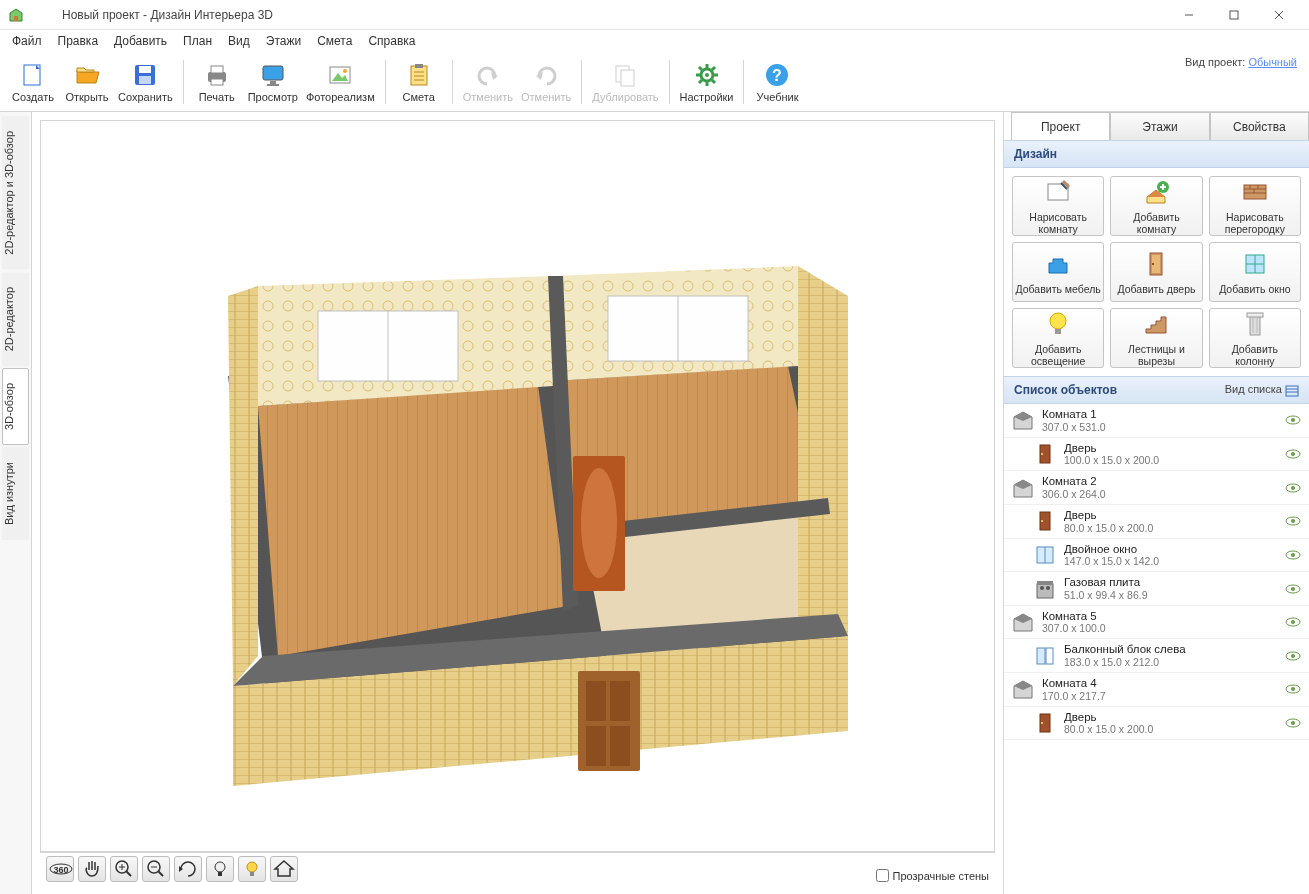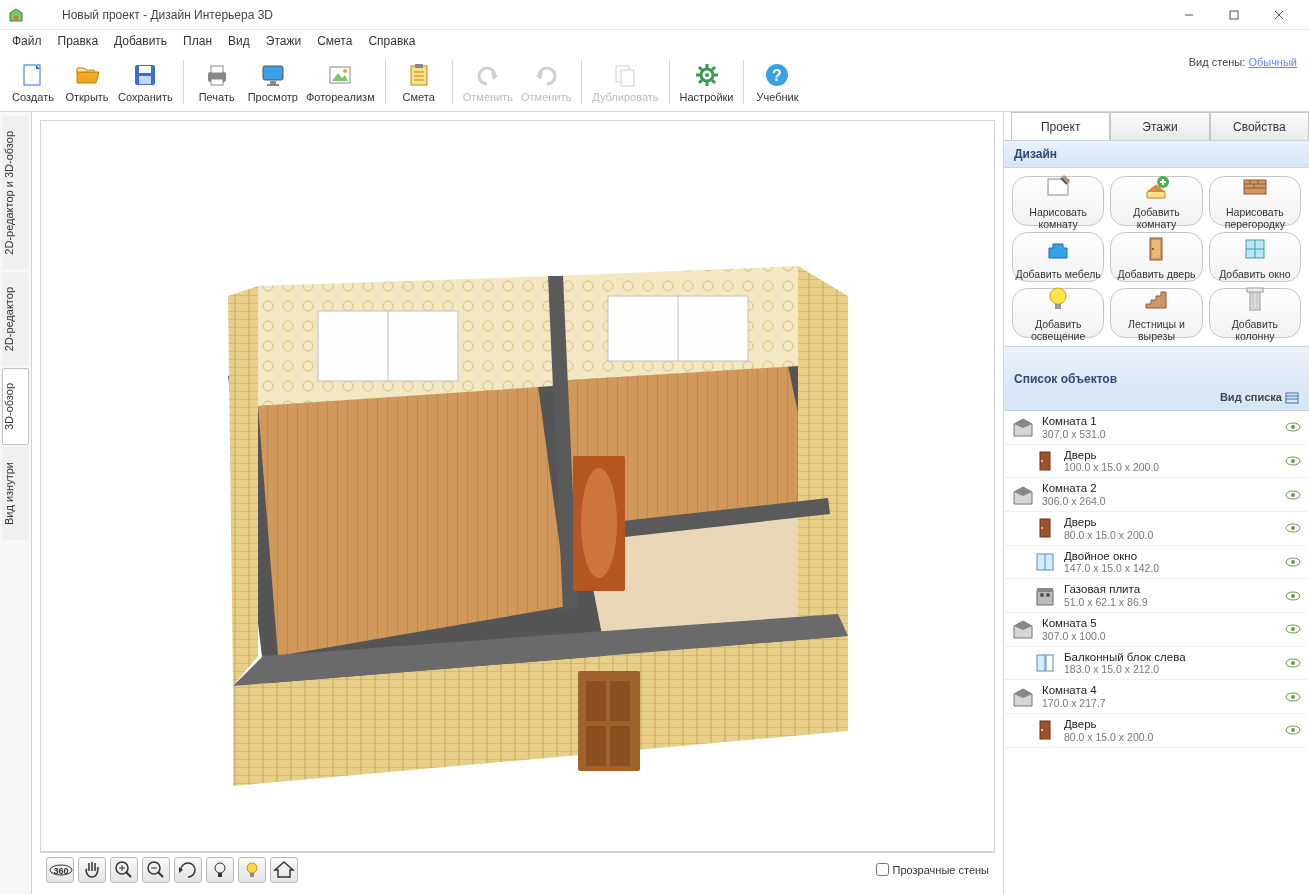--- a/index.html
+++ b/index.html
@@ -18,32 +18,32 @@
 .toolbar .sep { width:1px; height:44px; background:#d5d5d5; margin:0 6px; }
 .toolbar .panel-link { position:absolute; right:12px; top:4px; font-size:11px; color:#444; }
 .toolbar .panel-link a { color:#5a8cff; text-decoration:underline; }
 .main { flex:1; display:flex; overflow:hidden; }
 .vertical-tabs { width:32px; background:#f7f7f7; display:flex; flex-direction:column; border-right:1px solid #d5d5d5; padding-top:4px;}
 .vtab { writing-mode:vertical-rl; transform:rotate(180deg); font-size:11px; color:#333; padding:14px 0; text-align:center; border:1px solid transparent; background:#f0f0f0; margin-bottom:2px; margin-left:2px; margin-right:2px; border-radius:2px;}
 .vtab.active { background:#fff; border:1px solid #c0c0c0; }
 .viewport-wrap { flex:1; display:flex; flex-direction:column; background:#fff; padding:8px; }
 .viewport { flex:1; background:#fff; border:1px solid #d5d5d5; position:relative; overflow:hidden; }
 .view-3d { position:absolute; left:50%; top:50%; transform:translate(-50%,-50%); }
-.bottom-bar { height:34px; display:flex; align-items:center; padding:4px 6px; gap:4px; border-top:1px solid #d5d5d5; }
+.bottom-bar { height:34px; display:flex; align-items:flex-end; padding:4px 6px; gap:4px; border-top:1px solid #d5d5d5; }
 .bb-btn { width:28px; height:26px; background:linear-gradient(#f8f8f8,#e4e4e4); border:1px solid #bcbcbc; border-radius:3px; display:flex; align-items:center; justify-content:center; font-size:12px; color:#333; }
 .bb-check { margin-left:auto; display:flex; align-items:center; font-size:11px; color:#333; }
 .bb-check input { margin-right:4px; }
 .right-panel { width:306px; border-left:1px solid #d5d5d5; display:flex; flex-direction:column; background:#fff; }
 .right-tabs { display:flex; height:28px; }
 .right-tabs .rt { flex:1; font-size:12px; color:#333; display:flex; align-items:center; justify-content:center; border:1px solid #c5c5c5; border-bottom:none; background:linear-gradient(#fcfcfc,#e9e9e9); }
 .right-tabs .rt.active { background:#fff; font-weight:500;margin-left:7px; }
 .section-hdr { background:linear-gradient(#eaf1fb,#d6e4f5); font-size:12px; font-weight:bold; color:#2c4a7a; padding:6px 10px; border-top:1px solid #c3d3e8; border-bottom:1px solid #c3d3e8; display:flex; align-items:center; }
-.section-hdr .sub { margin-left:auto; font-weight:bold; color:#444; font-size:11px;margin-top:38px; }
+.section-hdr .sub { margin-left:auto; font-weight:normal; color:#444; font-size:11px; }
 .design-grid { display:grid; grid-template-columns:repeat(3,1fr); gap:6px; padding:8px; }
-.design-btn { border:1px solid #c5c5c5; border-radius:15px; background:linear-gradient(#fff,#f1f1f1); display:flex; flex-direction:column; align-items:center; justify-content:center; padding:6px 2px; height:50px; font-size:10.5px; color:#333; text-align:center; line-height:1.15;}
+.design-btn { border:1px solid #c5c5c5; border-radius:3px; background:linear-gradient(#fff,#f1f1f1); display:flex; flex-direction:column; align-items:center; justify-content:center; padding:6px 2px; height:60px; font-size:10.5px; color:#333; text-align:center; line-height:1.15;}
 .design-btn .di { width:30px; height:30px; margin-bottom:4px; display:flex; align-items:center; justify-content:center;}
 .object-list { flex:1; overflow-y:auto; background:#fff; }
 .obj-row { display:flex; align-items:center; padding:4px 8px 4px 8px; border-bottom:1px solid #f0f0f0; font-size:11.5px; color:#222; }
 .obj-row .oi { width:22px; height:22px; margin-right:8px; display:flex; align-items:center; justify-content:center; }
 .obj-row .oc { flex:1; }
 .obj-row .ot { line-height:1.1; }
 .obj-row .od { font-size:10.5px; color:#777; }
 .obj-row .eye { width:16px; height:10px; }
 .obj-row.indent1 { padding-left:30px; }
 svg { display:block; }
@@ -216,21 +216,21 @@
     <div class="tb-btn">
       <div class="tb-icon">
         <svg width="26" height="26">
           <circle cx="13" cy="13" r="11" fill="#3aa0e8"></circle>
           <text x="13" y="19" text-anchor="middle" font-size="16" fill="#fff" font-weight="bold">?</text>
         </svg>
       </div>
       <span>Учебник</span>
     </div>
     <div class="panel-link">
-    <span>Вид стены:</span>
+    <span>Вид проект:</span>
     <a href="#">Обычный</a>
   </div>
 </div>
 
 <div class="main">
   <div class="vertical-tabs" id="vtabs">
       <div class="vtab">2D-редактор и 3D-обзор</div>
       <div class="vtab">2D-редактор</div>
       <div class="vtab active">3D-обзор</div>
       <div class="vtab">Вид изнутри</div>
@@ -554,21 +554,21 @@
           <div class="oi">
             <svg width="22" height="22">
               <rect x="3" y="6" width="16" height="14" fill="#bbb" stroke="#666"></rect>
               <rect x="3" y="3" width="16" height="4" fill="#888"></rect>
               <circle cx="8" cy="10" r="2" fill="#555"></circle>
               <circle cx="14" cy="10" r="2" fill="#555"></circle>
             </svg>
           </div>
     <div class="oc">
             <div class="ot">Газовая плита</div>
-            <div class="od">51.0 x 62.1 x 86.9</div>
+            <div class="od">51.0 x 99.4 x 86.9</div>
           </div>
     <div class="eye">
             <svg width="16" height="10">
               <ellipse cx="8" cy="5" rx="7" ry="4" fill="none" stroke="#6a9a4a"></ellipse>
               <circle cx="8" cy="5" r="2" fill="#6a9a4a"></circle>
             </svg>
           </div>
         </div>
         <div class="obj-row">
           <div class="oi">

